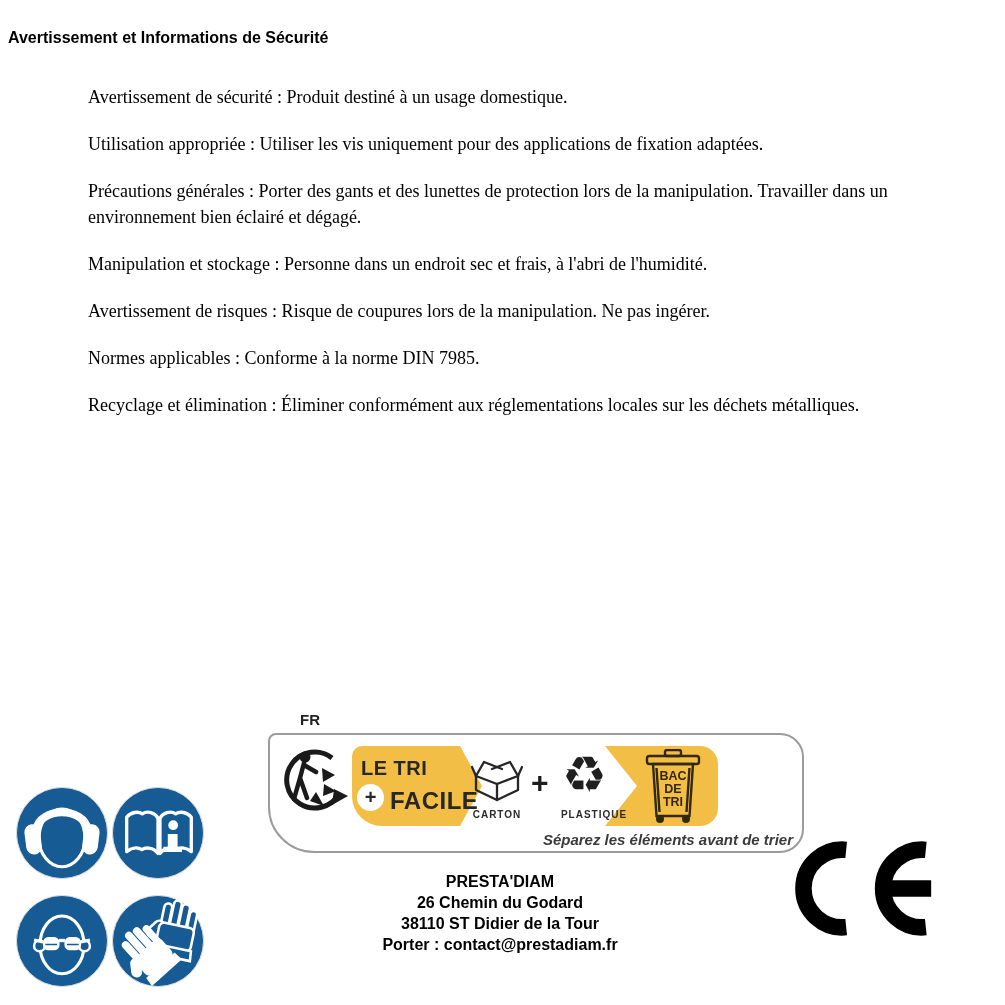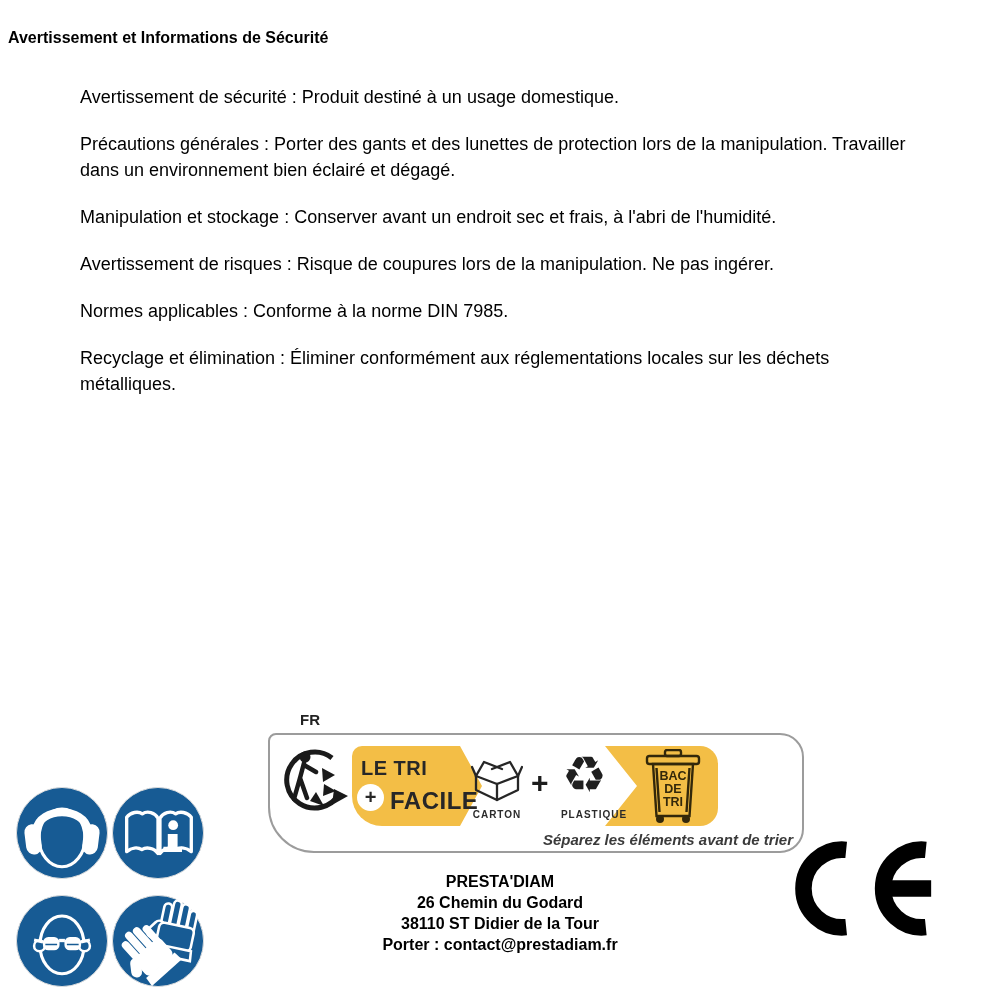--- a/index.html
+++ b/index.html
@@ -3,21 +3,21 @@
 <meta charset="utf-8">
 <style>
   html,body{margin:0;padding:0;background:#fff;}
   .page{position:relative;width:1005px;height:1005px;background:#ffffff;
         font-family:"Liberation Sans",sans-serif;color:#000;overflow:hidden;}
 
   .title{position:absolute;top:29px;left:8px;width:100%;text-align:left;
          font-size:16px;font-weight:bold;margin:0;}
 
   .content{position:absolute;top:84px;left:72px;width:840px;}
-  .content p{margin:0 0 21px 8px;font-size:18px;line-height:26px;}
+  .content p{margin:0 0 21px 16px;font-size:18px;line-height:26px;font-family:Liberation Serif, serif;}
 
   
   .m-icon{position:absolute;width:94px;height:94px;}
   .m-icon.i1{left:15px;top:786px;}
   .m-icon.i2{left:111px;top:786px;}
   .m-icon.i3{left:15px;top:894px;}
   .m-icon.i4{left:111px;top:894px;}
 
   
   .fr{position:absolute;left:268px;top:711px;font-size:15px;font-weight:bold;color:#222;margin-left:32px;}
@@ -53,22 +53,23 @@
 </style>
 </head>
 <body>
 
 <div class="page">
 
   <h1 class="title">Avertissement et Informations de Sécurité</h1>
 
   <div class="content">
     <p>Avertissement de sécurité : Produit destiné à un usage domestique.</p>
+    <p>Utilisation appropriée : Utiliser les vis uniquement pour des applications de fixation adaptées.</p>
     <p>Précautions générales : Porter des gants et des lunettes de protection lors de la manipulation. Travailler dans un environnement bien éclairé et dégagé.</p>
-    <p>Manipulation et stockage : Conserver avant un endroit sec et frais, à l'abri de l'humidité.</p>
+    <p>Manipulation et stockage : Personne dans un endroit sec et frais, à l'abri de l'humidité.</p>
     <p>Avertissement de risques : Risque de coupures lors de la manipulation. Ne pas ingérer.</p>
     <p>Normes applicables : Conforme à la norme DIN 7985.</p>
     <p>Recyclage et élimination : Éliminer conformément aux réglementations locales sur les déchets métalliques.</p>
   </div>
 
   <svg class="m-icon i1" viewBox="0 0 96 96">
     <circle cx="48" cy="48" r="46.5" fill="#175B94" stroke="#ddd" stroke-width="1"></circle>
     <ellipse cx="48" cy="53" rx="23.5" ry="29.5" fill="none" stroke="#fff" stroke-width="3.2"></ellipse>
     <path d="M21.5,45 C25,21 71,21 74.5,45" fill="none" stroke="#fff" stroke-width="8" stroke-linecap="round"></path>
     <rect x="10.5" y="39" width="16" height="31" rx="8" fill="#fff" transform="rotate(-7 18.5 54.5)"></rect>

